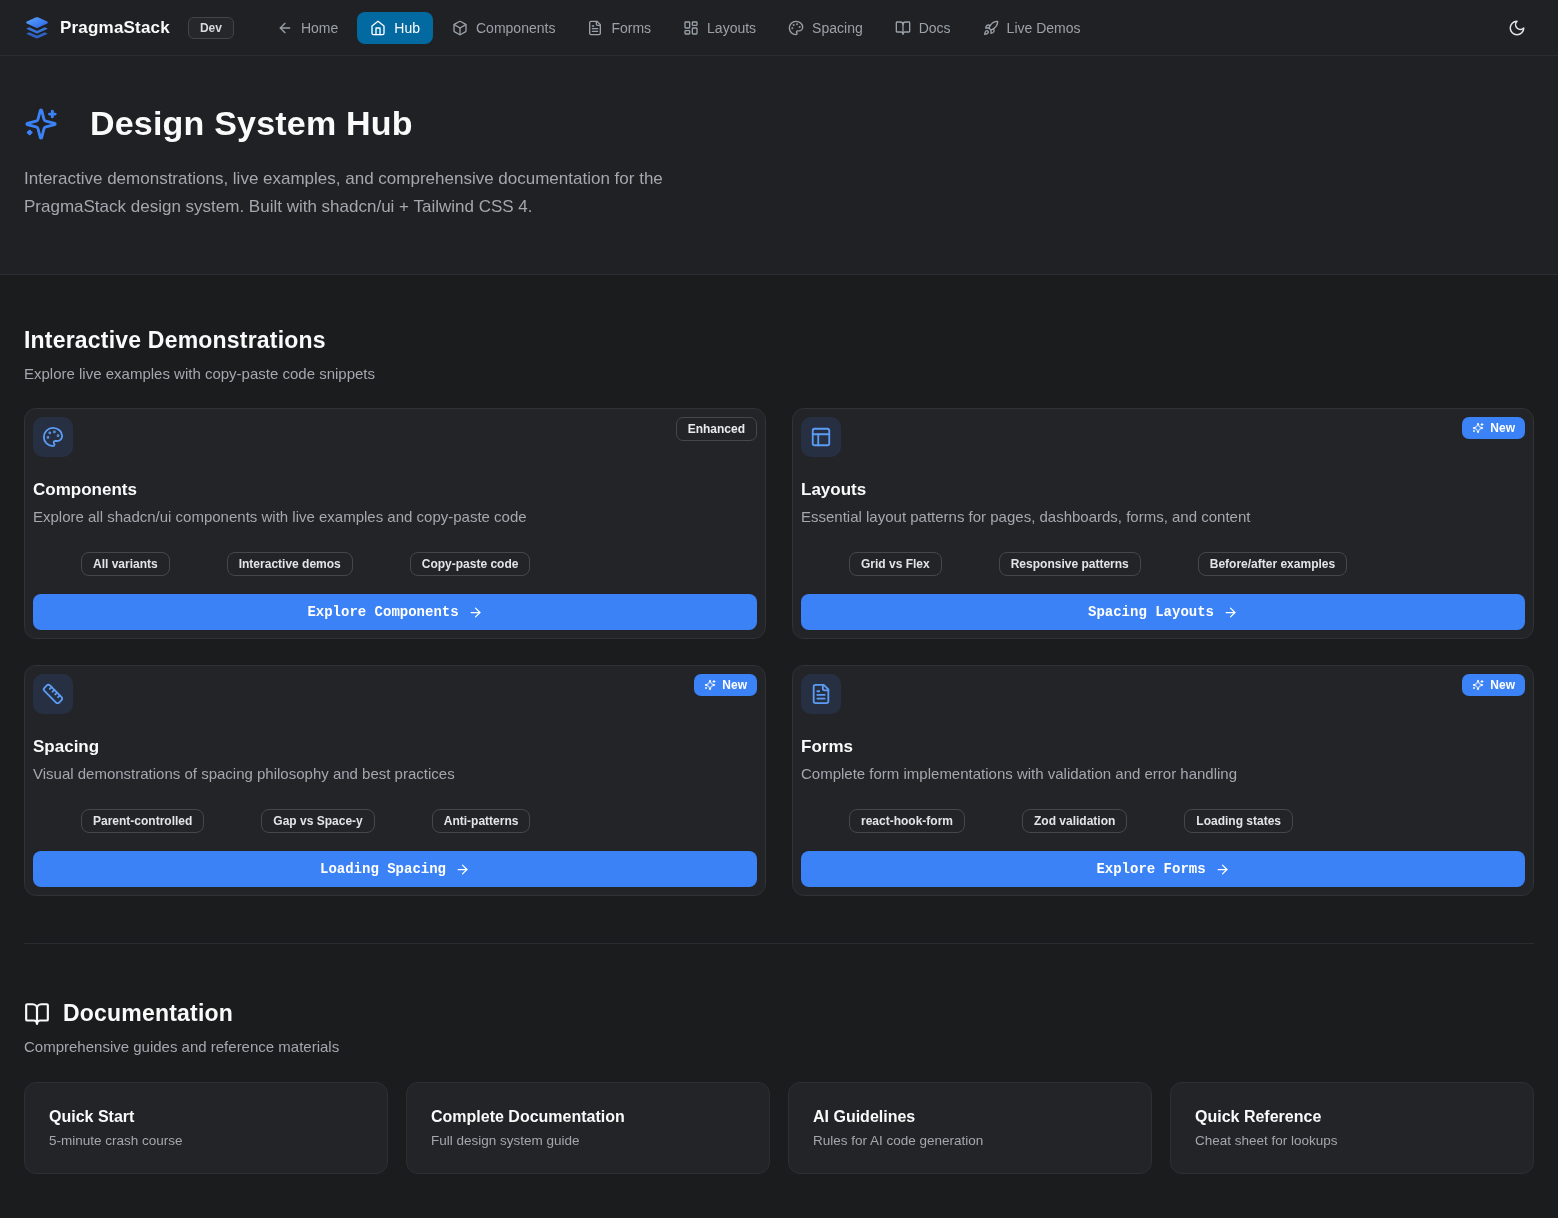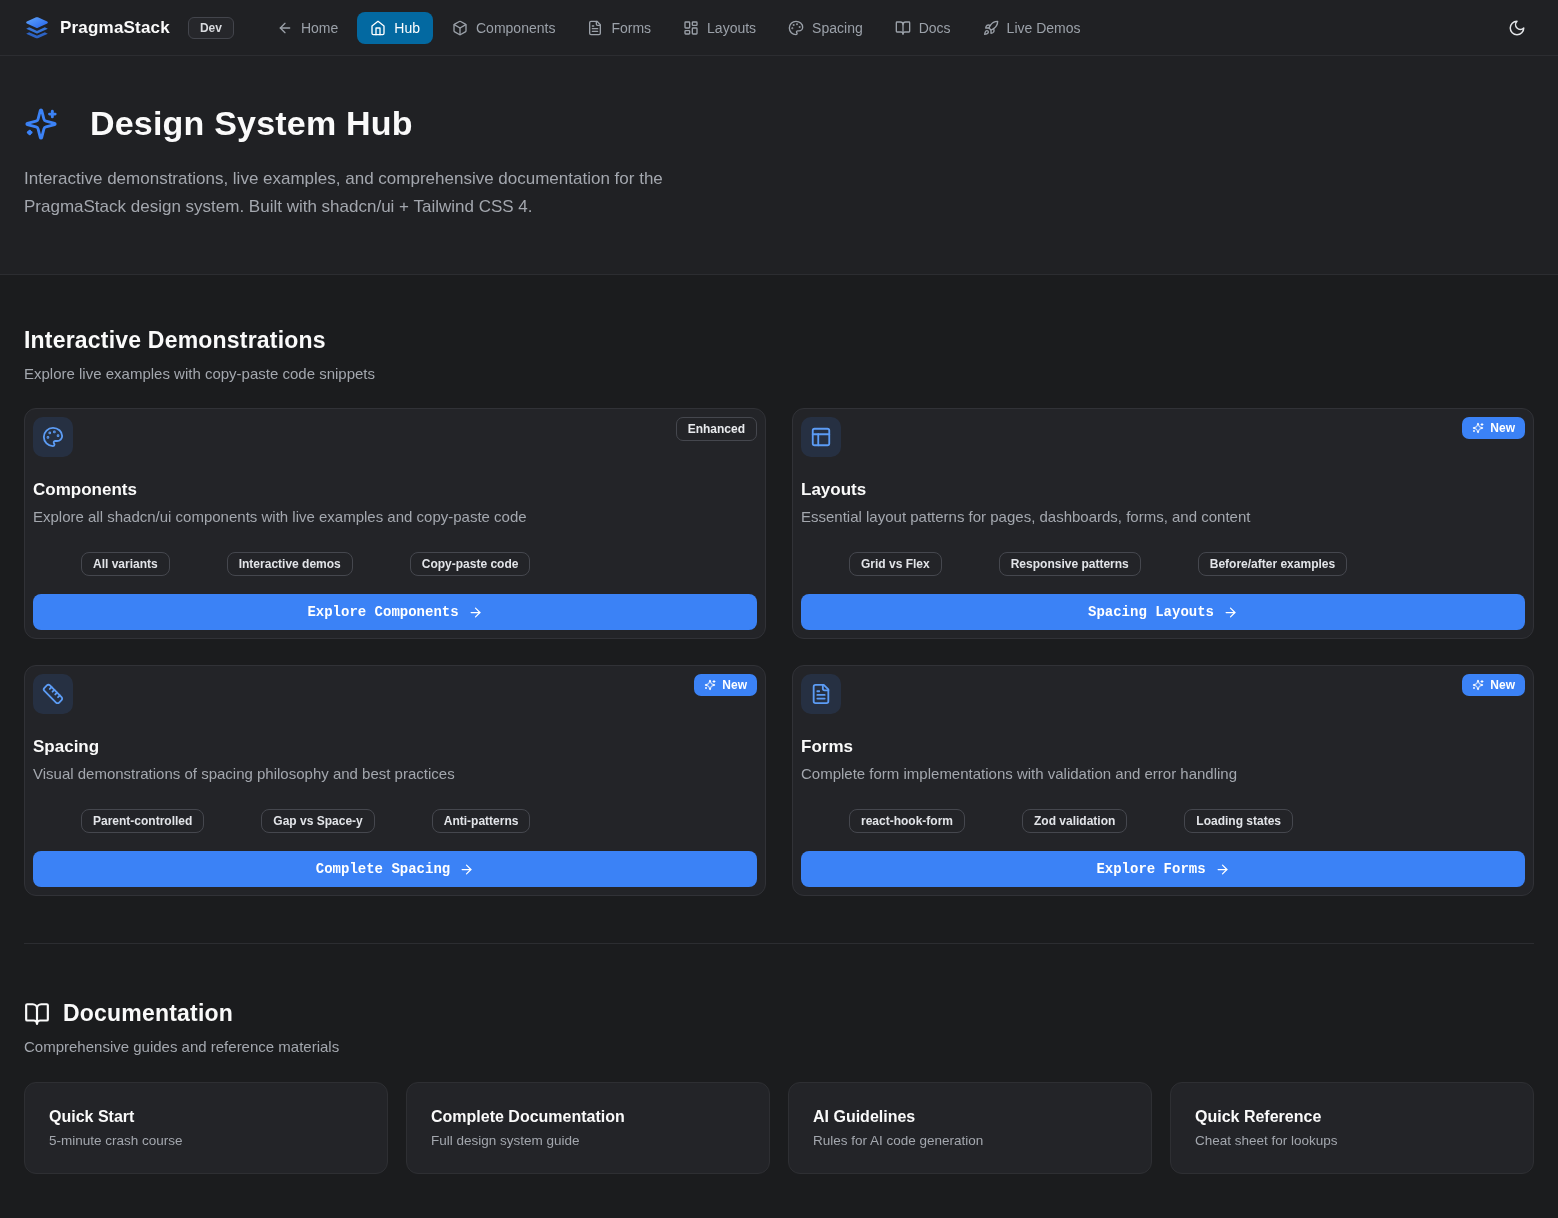--- a/index.html
+++ b/index.html
@@ -402,21 +402,21 @@
         </span>
       </div>
       <div class="card-title">Spacing</div>
       <div class="card-desc">Visual demonstrations of spacing philosophy and best practices</div>
       <div class="tag-row">
         <span class="tag">Parent-controlled</span>
         <span class="tag">Gap vs Space-y</span>
         <span class="tag">Anti-patterns</span>
       </div>
       <button class="cta-btn">
-        <span>Complete Spacing</span>
+        <span>Loading Spacing</span>
         <span>
           <svg viewBox="0 0 24 24" fill="none" stroke="currentColor" stroke-width="2" stroke-linecap="round" stroke-linejoin="round" width="15" height="15">
               <path d="M5 12h14"></path>
               <path d="m12 5 7 7-7 7"></path>
             </svg>
         </span>
       </button>
     </div>
 
     <div class="demo-card">

